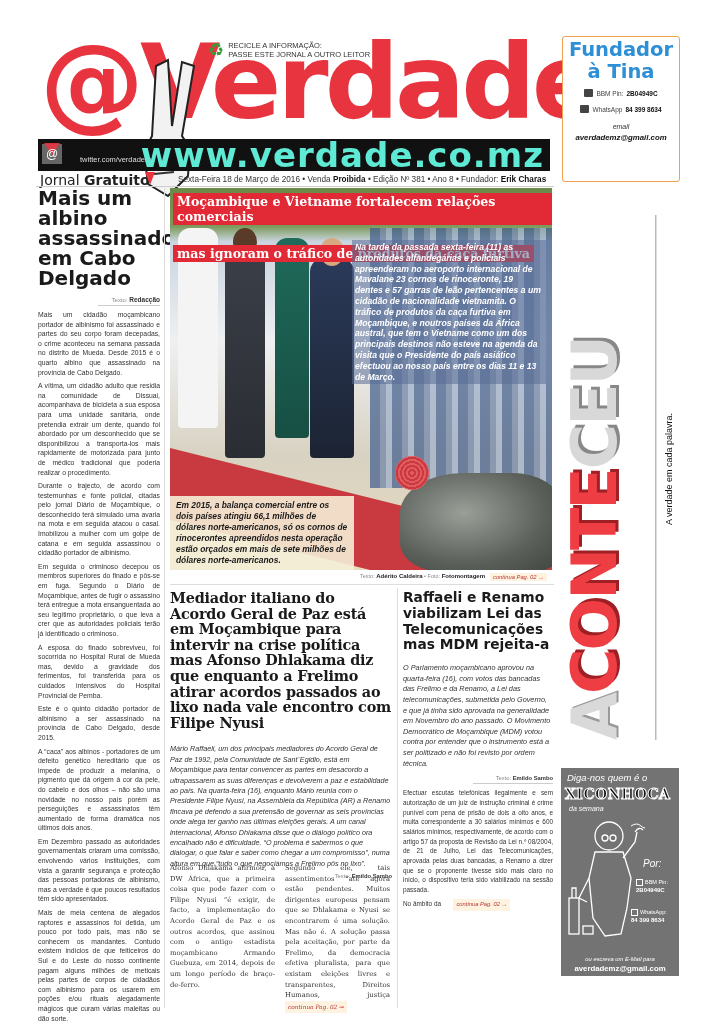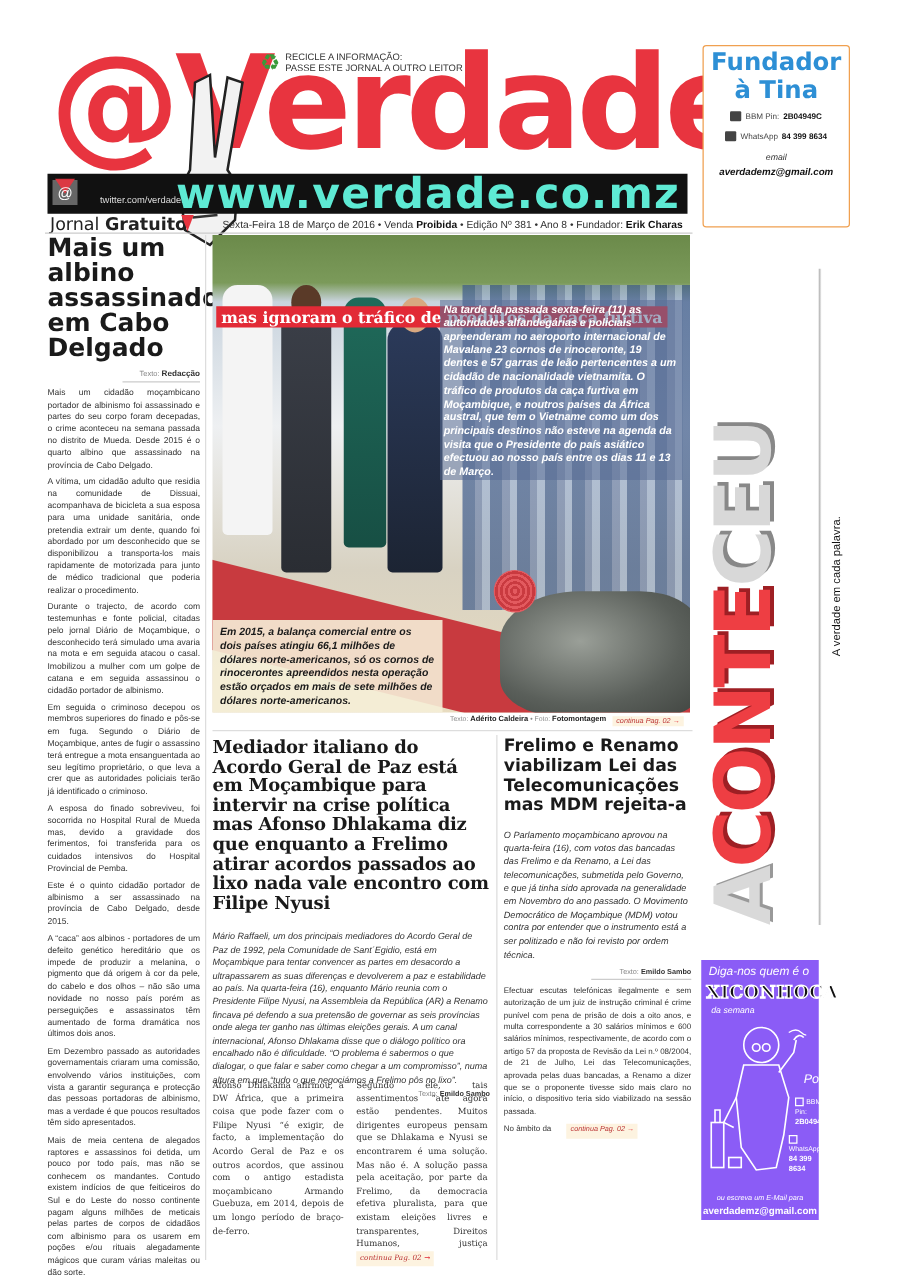--- a/index.html
+++ b/index.html
@@ -98,21 +98,21 @@
   .aconteceu { position: absolute; left: 575px; top: 205px; width: 84px; height: 550px; }
   .aconteceu .bar { position: absolute; left: 80px; top: 10px; width: 2px; height: 525px; background: linear-gradient(90deg,#aaa,#eee); }
   .aconteceu .word { position: absolute; left: -240px; top: 245px; width: 520px; height: 60px; transform: rotate(-90deg); transform-origin: center center;
     font-family: "DejaVu Sans", sans-serif; font-weight: bold; font-size: 62px; line-height: 60px; letter-spacing: -2px; white-space: nowrap; text-align: left; }
   .aconteceu .w-a { color: #d9d9d9; text-shadow: 2px 2px 0 #999; }
   .aconteceu .w-conte { color: #ee3e43; text-shadow: 3px 3px 0 #9e1f24; }
   .aconteceu .w-ceu { color: #d8d8d8; text-shadow: 3px 3px 0 #888; }
   .tagline-wrap { position: absolute; left: 664px; top: 525px; }
 
   
-  .xico { position: absolute; left: 561px; top: 768px; width: 94px; height: 208px; background: #8b5cf6; color: #fff; }
+  .xico { position: absolute; left: 561px; top: 768px; width: 118px; height: 208px; background: #737373; color: #fff; }
   .xico-diga { position: absolute; left: 6px; top: 4px; font-size: 9.5px; font-style: italic; }
   .xico-title { position: absolute; left: 4px; top: 18px; font-family: "DejaVu Serif", serif; font-weight: bold; font-size: 14px; letter-spacing: 0.5px; color: #111; -webkit-text-stroke: 1px #fff; }
   .xico-sub { position: absolute; left: 8px; top: 37px; font-size: 7px; font-style: italic; }
   .xico-draw { position: absolute; left: 4px; top: 50px; width: 80px; height: 130px; }
   .xico-por { position: absolute; left: 82px; top: 90px; font-size: 10px; font-style: italic; }
   .xico-bbm { position: absolute; left: 75px; top: 110px; font-size: 5.5px; line-height: 8px; }
   .xico-bbm b, .xico-wa b { font-size: 6px; }
   .xico-wa { position: absolute; left: 70px; top: 140px; font-size: 5.5px; line-height: 8px; }
   .xico-ic { display: inline-block; width: 7px; height: 7px; border: 1px solid #fff; vertical-align: middle; margin-right: 2px; }
   .xico-ou { position: absolute; left: 0; top: 188px; width: 100%; text-align: center; font-size: 5.8px; font-style: italic; }
@@ -210,21 +210,21 @@
   <div class="white"></div>
   <div class="man1"></div>
   <div class="man1h"></div>
   <div class="soldier"></div>
   <div class="man2"></div>
   <div class="man2h"></div>
   <div class="sculpture"></div>
   <div class="roll"></div>
 
   <h1 class="photo-title">
-    <br>
+    <span>Moçambique e Vietname fortalecem relações comerciais</span><br>
     <span>mas ignoram o tráfico de produtos da caça furtiva</span>
   </h1>
   <div class="photo-caption1">Na tarde da passada sexta-feira (11) as autoridades alfandegárias e policiais apreenderam no aeroporto internacional de Mavalane 23 cornos de rinoceronte, 19 dentes e 57 garras de leão pertencentes a um cidadão de nacionalidade vietnamita. O tráfico de produtos da caça furtiva em Moçambique, e noutros países da África austral, que tem o Vietname como um dos principais destinos não esteve na agenda da visita que o Presidente do país asiático efectuou ao nosso país entre os dias 11 e 13 de Março.</div>
   <div class="photo-caption2">Em 2015, a balança comercial entre os dois países atingiu 66,1 milhões de dólares norte-americanos, só os cornos de rinocerontes apreendidos nesta operação estão orçados em mais de sete milhões de dólares norte-americanos.</div>
 </div>
 <div class="photo-credit">
   <span>Texto:</span>
   <b>Adérito Caldeira</b> •
   <span>Foto:</span>
   <b>Fotomontagem</b>
@@ -241,21 +241,21 @@
   </div>
 </div>
 <div class="body-serif" style="left:170px">Afonso Dhlakama afirmou, à DW África, que a primeira coisa que pode fazer com o Filipe Nyusi “é exigir, de facto, a implementação do Acordo Geral de Paz e os outros acordos, que assinou com o antigo estadista moçambicano Armando Guebuza, em 2014, depois de um longo período de braço-de-ferro.</div>
 <div class="body-serif" style="left:285px">
   <span>Segundo ele, tais assentimentos “até agora estão pendentes. Muitos dirigentes europeus pensam que se Dhlakama e Nyusi se encontrarem é uma solução. Mas não é. A solução passa pela aceitação, por parte da Frelimo, da democracia efetiva pluralista, para que existam eleições livres e transparentes, Direitos Humanos, justiça</span>
   <span class="continue">continua Pag. 02</span>
 </div>
 <div class="vsep2"></div>
 
 <div class="frelimo">
-  <h2 class="h-sans">Frelimo e Renamo viabilizam Lei das Telecomunicações mas MDM rejeita-a</h2>
+  <h2 class="h-sans">Raffaeli e Renamo viabilizam Lei das Telecomunicações mas MDM rejeita-a</h2>
   <p class="lead-it2">O Parlamento moçambicano aprovou na quarta-feira (16), com votos das bancadas das Frelimo e da Renamo, a Lei das telecomunicações, submetida pelo Governo, e que já tinha sido aprovada na generalidade em Novembro do ano passado. O Movimento Democrático de Moçambique (MDM) votou contra por entender que o instrumento está a ser politizado e não foi revisto por ordem técnica.</p>
   <div class="byline3">
     <span>Texto:</span>
     <b>Emildo Sambo</b>
   </div>
   <p class="body-sm2">Efectuar escutas telefónicas ilegalmente e sem autorização de um juiz de instrução criminal é crime punível com pena de prisão de dois a oito anos, e multa correspondente a 30 salários mínimos e 600 salários mínimos, respectivamente, de acordo com o artigo 57 da proposta de Revisão da Lei n.º 08/2004, de 21 de Julho, Lei das Telecomunicações, aprovada pelas duas bancadas, a Renamo a dizer que se o proponente tivesse sido mais claro no início, o dispositivo teria sido viabilizado na sessão passada.</p>
   <p class="body-sm2">
     <span>No âmbito da</span>
     &nbsp;&nbsp;&nbsp;&nbsp;&nbsp;
     <span class="continue">continua Pag. 02</span>

